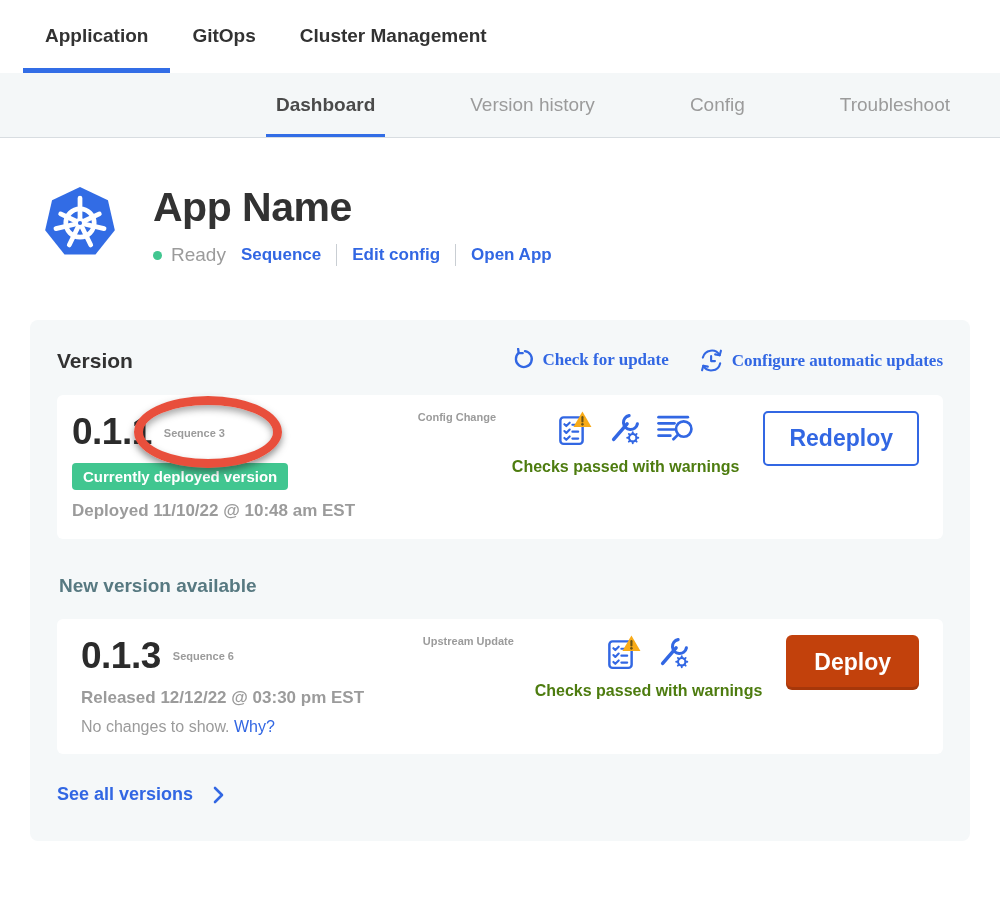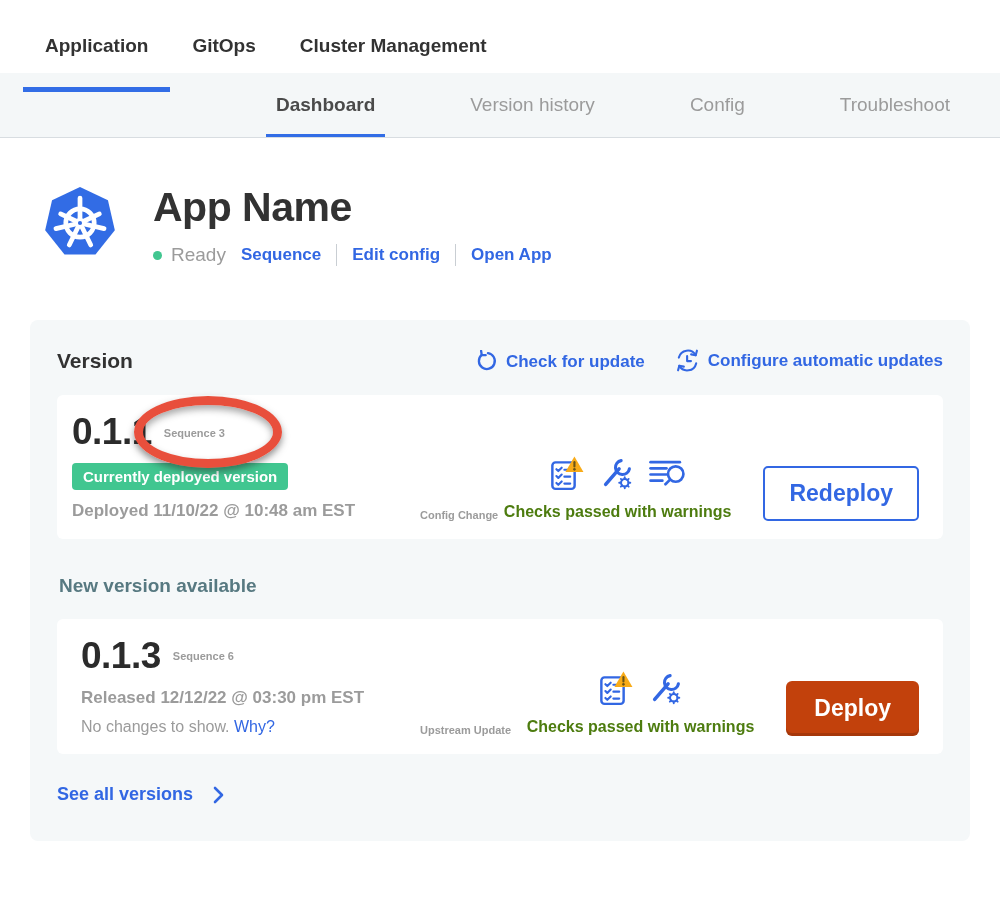--- a/index.html
+++ b/index.html
@@ -1,21 +1,21 @@
 <!DOCTYPE html>
 <html><head>
 <meta charset="utf-8">
 <style>
   * { margin:0; padding:0; box-sizing:border-box; }
   html,body { width:1000px; height:898px; background:#fff; overflow:hidden;
               font-family:"Liberation Sans", sans-serif; color:#323232; }
 
   
   .topnav { display:flex; height:73px; background:#fff; padding-left:23px; }
-  .topnav .tab { display:flex; align-items:center; height:92px; padding:4px 22px 0;
+  .topnav .tab { display:flex; align-items:center; height:73px; padding:4px 22px 0;
                  font-size:19px; font-weight:700; color:#323232; cursor:pointer;
                  border-bottom:5px solid transparent; white-space:nowrap; }
   .topnav .tab.active { border-bottom-color:#326de6; }
 
   
   .subnav { display:flex; height:65px; background:#f4f7f8; border-bottom:1px solid #d8dde1;
             padding-left:266px; gap:75px; overflow:hidden; }
   .subnav .tab { display:flex; align-items:center; height:65px; padding:3px 10px 0;
                  font-size:19px; font-weight:500; color:#9b9b9b; cursor:pointer;
                  border-bottom:4px solid transparent; white-space:nowrap; }
@@ -29,26 +29,26 @@
   .status-dot { width:9px; height:9px; border-radius:50%; background:#41c690; display:inline-block; }
   .status-text { font-size:19px; font-weight:500; color:#9b9b9b; margin-left:-6px; }
   .meta-link { font-size:17px; font-weight:700; color:#3267e3; cursor:pointer; text-decoration:none; }
   .meta-divider { width:1px; height:22px; background:#c9ced3; }
 
   
   .version-section { margin:52px 30px 0; background:#f5f8f9; border-radius:8px;
                      padding:28px 27px 36px; }
   .section-head { display:flex; align-items:center; justify-content:space-between; }
   .section-title { font-size:21px; font-weight:800; color:#323232; }
-  .head-actions { display:flex; align-items:flex-end; gap:30px; }
+  .head-actions { display:flex; align-items:flex-start; gap:30px;font-family:Liberation Serif, serif; }
   .head-action { display:flex; align-items:center; gap:8px; font-size:17px; font-weight:700;
                  color:#3267e3; cursor:pointer; }
 
   .vcard { background:#fff; border-radius:6px; margin-top:22px; padding:16px 24px 18px 15px;
-           display:flex; align-items:flex-end; gap:18px; }
+           display:flex; align-items:flex-start; gap:10px; }
   .vcard-left { flex:0 0 330px; min-width:0; }
   .vnum-row { display:flex; align-items:center; gap:12px; }
   .vnum { font-size:37px; font-weight:800; color:#2b2b2b; letter-spacing:-.5px; }
   .vseq-wrap { position:relative; display:inline-block; }
   .vseq { font-size:11px; font-weight:700; color:#9b9b9b; white-space:nowrap; }
   .annotation-ellipse { position:absolute; left:-30px; top:-27px; width:148px; height:72px;
            border:9px solid #e84f3c; border-radius:50%;
            box-shadow:0 4px 7px rgba(40,40,40,.5), inset 0 4px 7px rgba(40,40,40,.4);
            pointer-events:none; }
   .deployed-badge { display:inline-block; margin-top:10px; background:#41c690; color:#fff;

